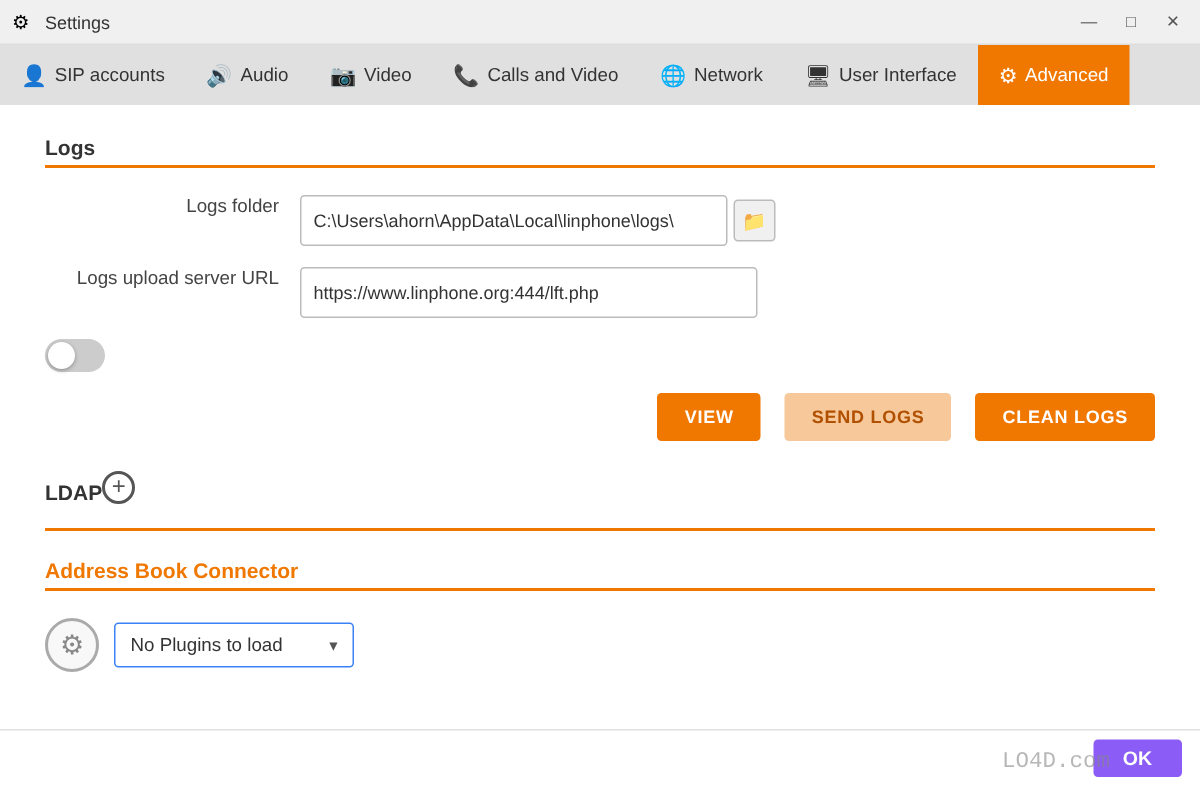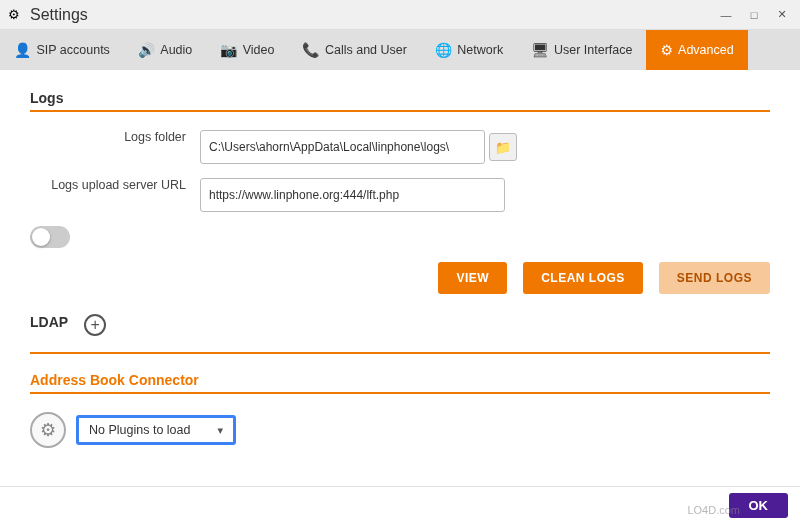--- a/index.html
+++ b/index.html
@@ -22,21 +22,21 @@
       padding: 0 8px;
       border-bottom: 1px solid #ddd;
       flex-shrink: 0;
     }
     .titlebar-icon {
       width: 16px;
       height: 16px;
       margin-right: 6px;
     }
     .titlebar-title {
-      font-size: 16px;
+      font-size: 12px;
       color: #333;
       flex: 1;
     }
     .titlebar-controls {
       display: flex;
       gap: 8px;
     }
     .titlebar-btn {
       width: 20px;
       height: 20px;
@@ -196,22 +196,22 @@
       color: white;
     }
     .btn-light-orange {
       background: #f7c89a;
       color: #b05000;
     }
 
     
     .ldap-header {
       display: flex;
-      align-items: flex-start;
-      gap: 16px;
+      align-items: flex-end;
+      gap: 0;
       margin-bottom: 16px;
     }
     .add-circle {
       width: 22px;
       height: 22px;
       border: 2px solid #555;
       border-radius: 50%;
       display: flex;
       align-items: center;
       justify-content: center;
@@ -248,21 +248,21 @@
       display: flex;
       align-items: center;
       justify-content: center;
       font-size: 18px;
       color: #888;
       cursor: pointer;
       background: #f8f8f8;
     }
     .plugin-dropdown {
       height: 30px;
-      border: 3px solid #3b82f6;
+      border: 1px solid #3b82f6;
       border-radius: 3px;
       padding: 0 10px;
       font-size: 12.5px;
       color: #333;
       background: white;
       cursor: pointer;
       display: flex;
       align-items: center;
       gap: 10px;
       min-width: 160px;
@@ -277,39 +277,40 @@
     .bottom-bar {
       display: flex;
       justify-content: flex-end;
       align-items: center;
       padding: 6px 12px;
       background: white;
       border-top: 1px solid #e0e0e0;
       flex-shrink: 0;
     }
     .ok-btn {
-      background: #4c1d95;
+      background: #8b5cf6;
       color: white;
       border: none;
       border-radius: 3px;
       padding: 5px 20px;
       font-size: 13px;
       font-weight: bold;
       cursor: pointer;
     }
 
     
     .watermark {
       position: fixed;
       bottom: 8px;
       right: 60px;
       opacity: 0.6;
-      font-size: 11px;
+      font-size: 15px;
       color: #888;
       pointer-events: none;
+      font-family: Liberation Mono, monospace;
     }
   </style>
 </head>
 <body>
 
 <div class="titlebar">
   <span class="titlebar-icon">⚙</span>
   <span class="titlebar-title">Settings</span>
   <div class="titlebar-controls">
     <button class="titlebar-btn">—</button>
@@ -326,21 +327,21 @@
   <button class="tab">
     <span class="tab-icon">🔊</span>
     <span>Audio</span>
   </button>
   <button class="tab">
     <span class="tab-icon">📷</span>
     <span>Video</span>
   </button>
   <button class="tab">
     <span class="tab-icon">📞</span>
-    <span>Calls and User</span>
+    <span>Calls and Video</span>
   </button>
   <button class="tab">
     <span class="tab-icon">🌐</span>
     <span>Network</span>
   </button>
   <button class="tab">
     <span class="tab-icon">🖥</span>
     <span>User Interface</span>
   </button>
   <button class="tab active">
@@ -372,22 +373,22 @@
   </div>
 
   <div class="form-row">
     <div class="toggle-switch off">
       <div class="toggle-knob"></div>
     </div>
   </div>
 
   <div class="action-row">
     <button class="btn btn-orange">VIEW</button>
+    <button class="btn btn-light-orange">SEND LOGS</button>
     <button class="btn btn-orange">CLEAN LOGS</button>
-    <button class="btn btn-light-orange">SEND LOGS</button>
   </div>
 
   <div class="ldap-header">
     <span class="section-title">LDAP</span>
     <div class="add-circle">+</div>
   </div>
   <hr class="section-divider">
 
   <div>
     <span class="abc-title">Address Book Connector</span>

